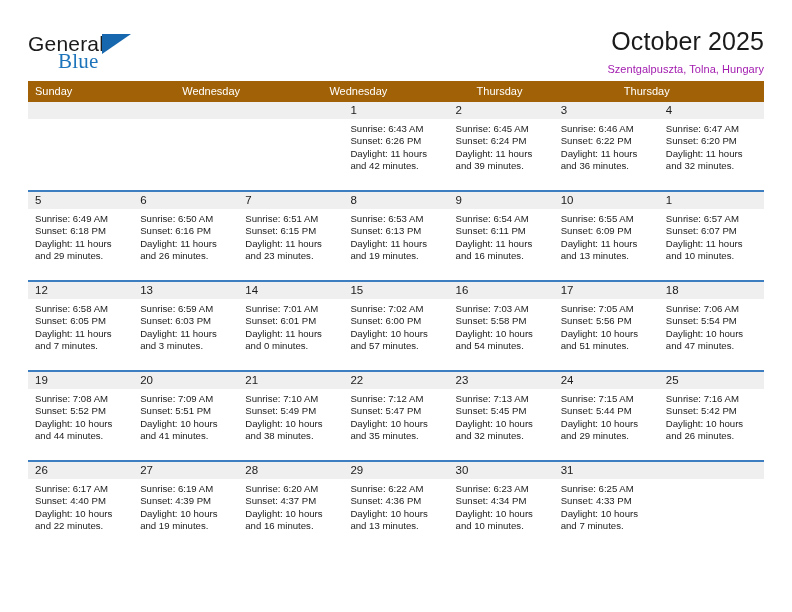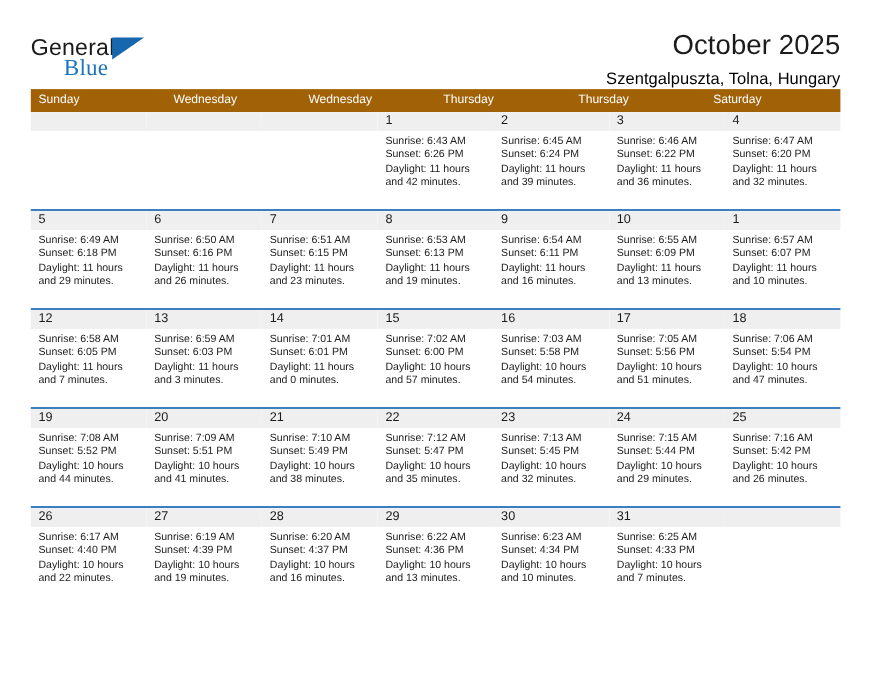--- a/index.html
+++ b/index.html
@@ -72,22 +72,22 @@
     padding-top: 0;
   }
   .cal-title {
     font-size: 25px;
     font-weight: normal;
     color: #1b1b1b;
     line-height: 1.05;
     letter-spacing: .1px;
   }
   .cal-subtitle {
-    font-size: 15px;
-    color: #000000;
+    font-size: 11px;
+    color: #a21caf;
     margin-top: 9px;
     letter-spacing: .05px;
   }
 
   
   .calendar {
     margin-top: 9px;
     width: 736px;
   }
   .dow-row {
@@ -164,21 +164,20 @@
 
   </div>
 
   <div class="calendar">
     <div class="dow-row">
         <div class="dow">Sunday</div>
         <div class="dow">Wednesday</div>
         <div class="dow">Wednesday</div>
         <div class="dow">Thursday</div>
         <div class="dow">Thursday</div>
-        <div class="dow">Saturday</div>
       </div>
     <div id="weeks-container">
         <div class="week">
           <div class="week-inner">
             <div class="cell empty">
               <div class="daynum-band"></div>
             </div>
             <div class="cell empty">
               <div class="daynum-band"></div>
             </div>

